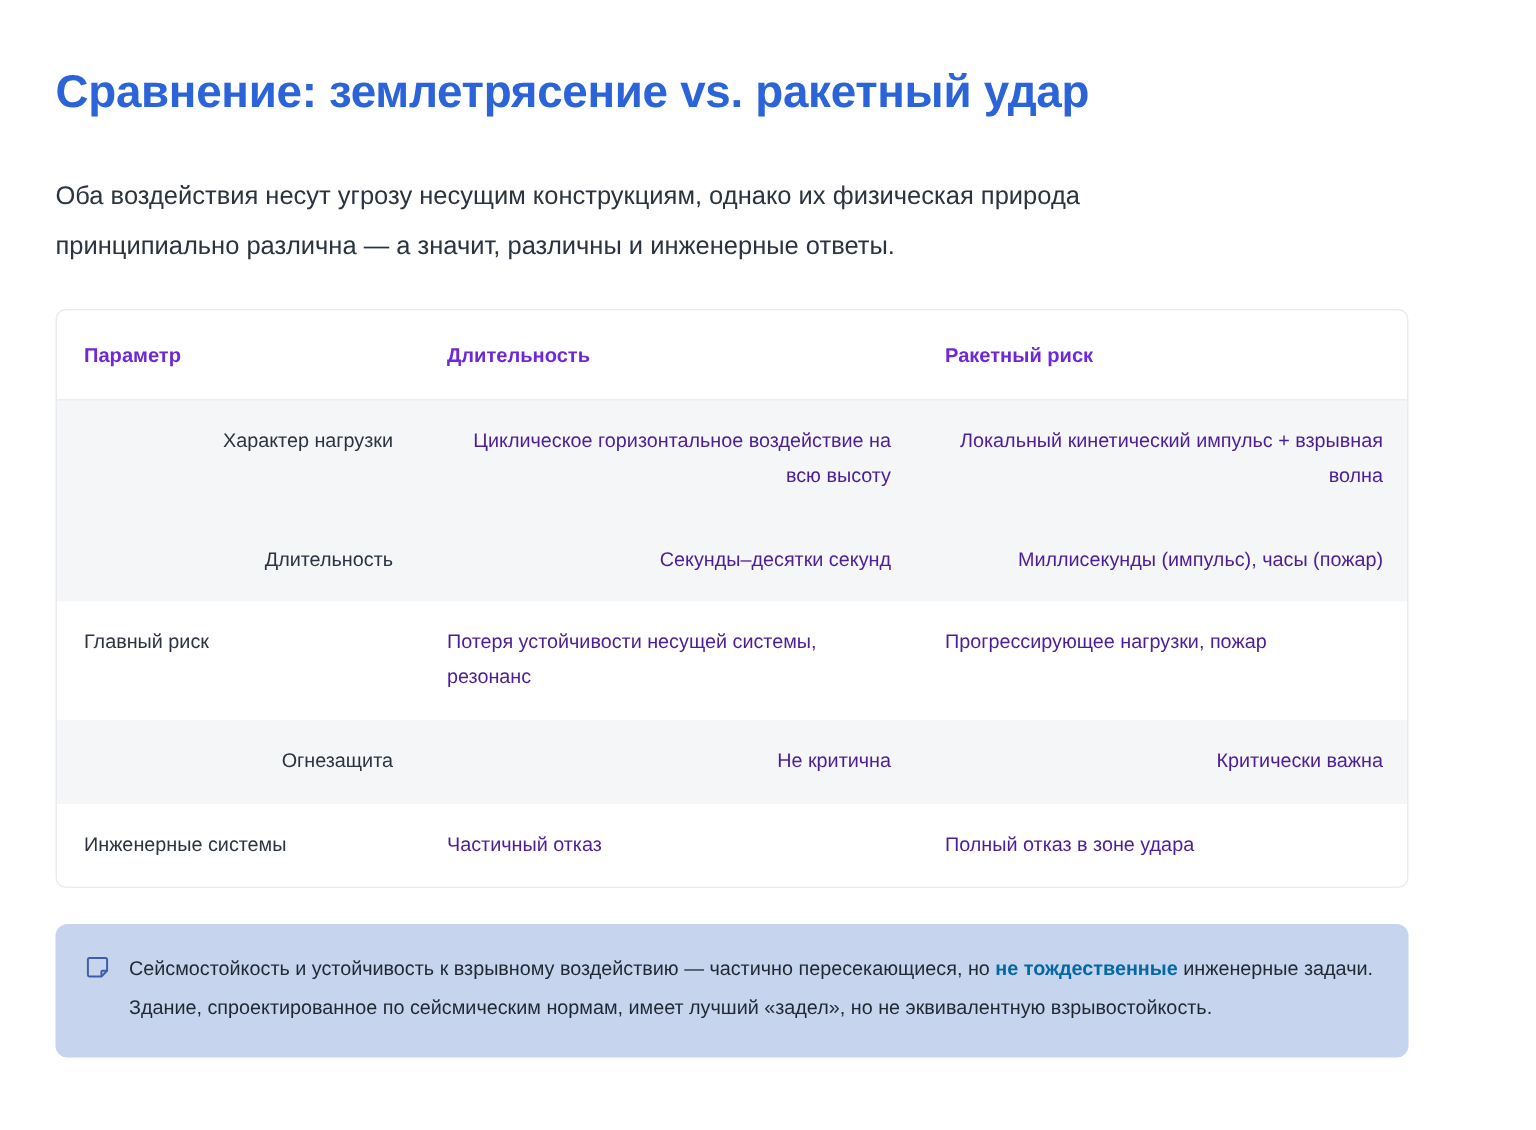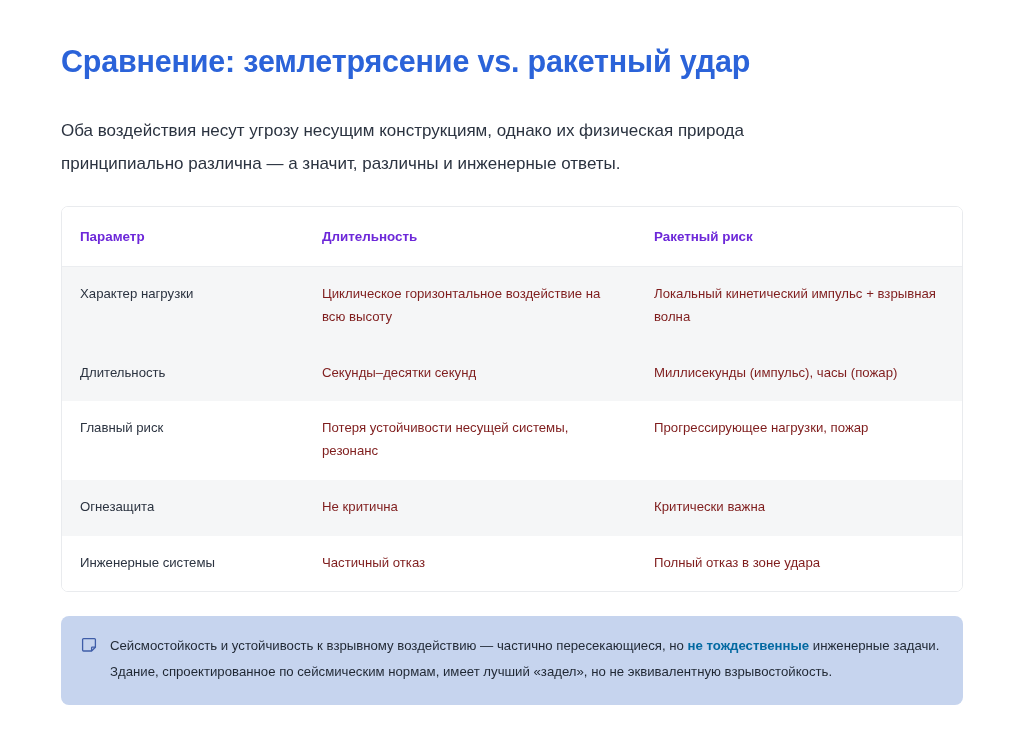--- a/index.html
+++ b/index.html
@@ -12,21 +12,21 @@
     height: 753px;
     background: #ffffff;
     font-family: "Liberation Sans", "DejaVu Sans", sans-serif;
     color: #1f2733;
     overflow: hidden;
   }
 
   .page {
     width: 902px;
     height: 753px;
-    padding: 44px 61px 0 61px;
+    padding: 44px 61px 0 37px;
     position: relative;
   }
 
   
   .page-title {
     font-size: 30.5px;
     font-weight: bold;
     color: #2b63d9;
     letter-spacing: -0.2px;
     line-height: 1.18;
@@ -69,23 +69,23 @@
   .cmp-table thead th {
     font-weight: bold;
     color: #6d28d9;
     font-size: 13.4px;
     padding-top: 18px;
     padding-bottom: 18px;
     background: #ffffff;
     border-bottom: 1px solid #ebedf0;
   }
   .cmp-table tbody td {
-    color: #7f1d1d;
+    color: #4c1d95;
   }
-  .cmp-table tbody tr.shade td { background: #f5f6f7; }
+  .cmp-table tbody tr.shade td { background: #f5f6f7; text-align: right; }
   .cmp-table tbody tr.plain td { background: #ffffff; }
   .cmp-table tbody tr td:first-child { color: #2b3340; }
 
   
   .table-wrap {
     width: 902px;
     border: 1px solid #e9ebee;
     border-radius: 7px;
     overflow: hidden;
     margin-bottom: 24px;

